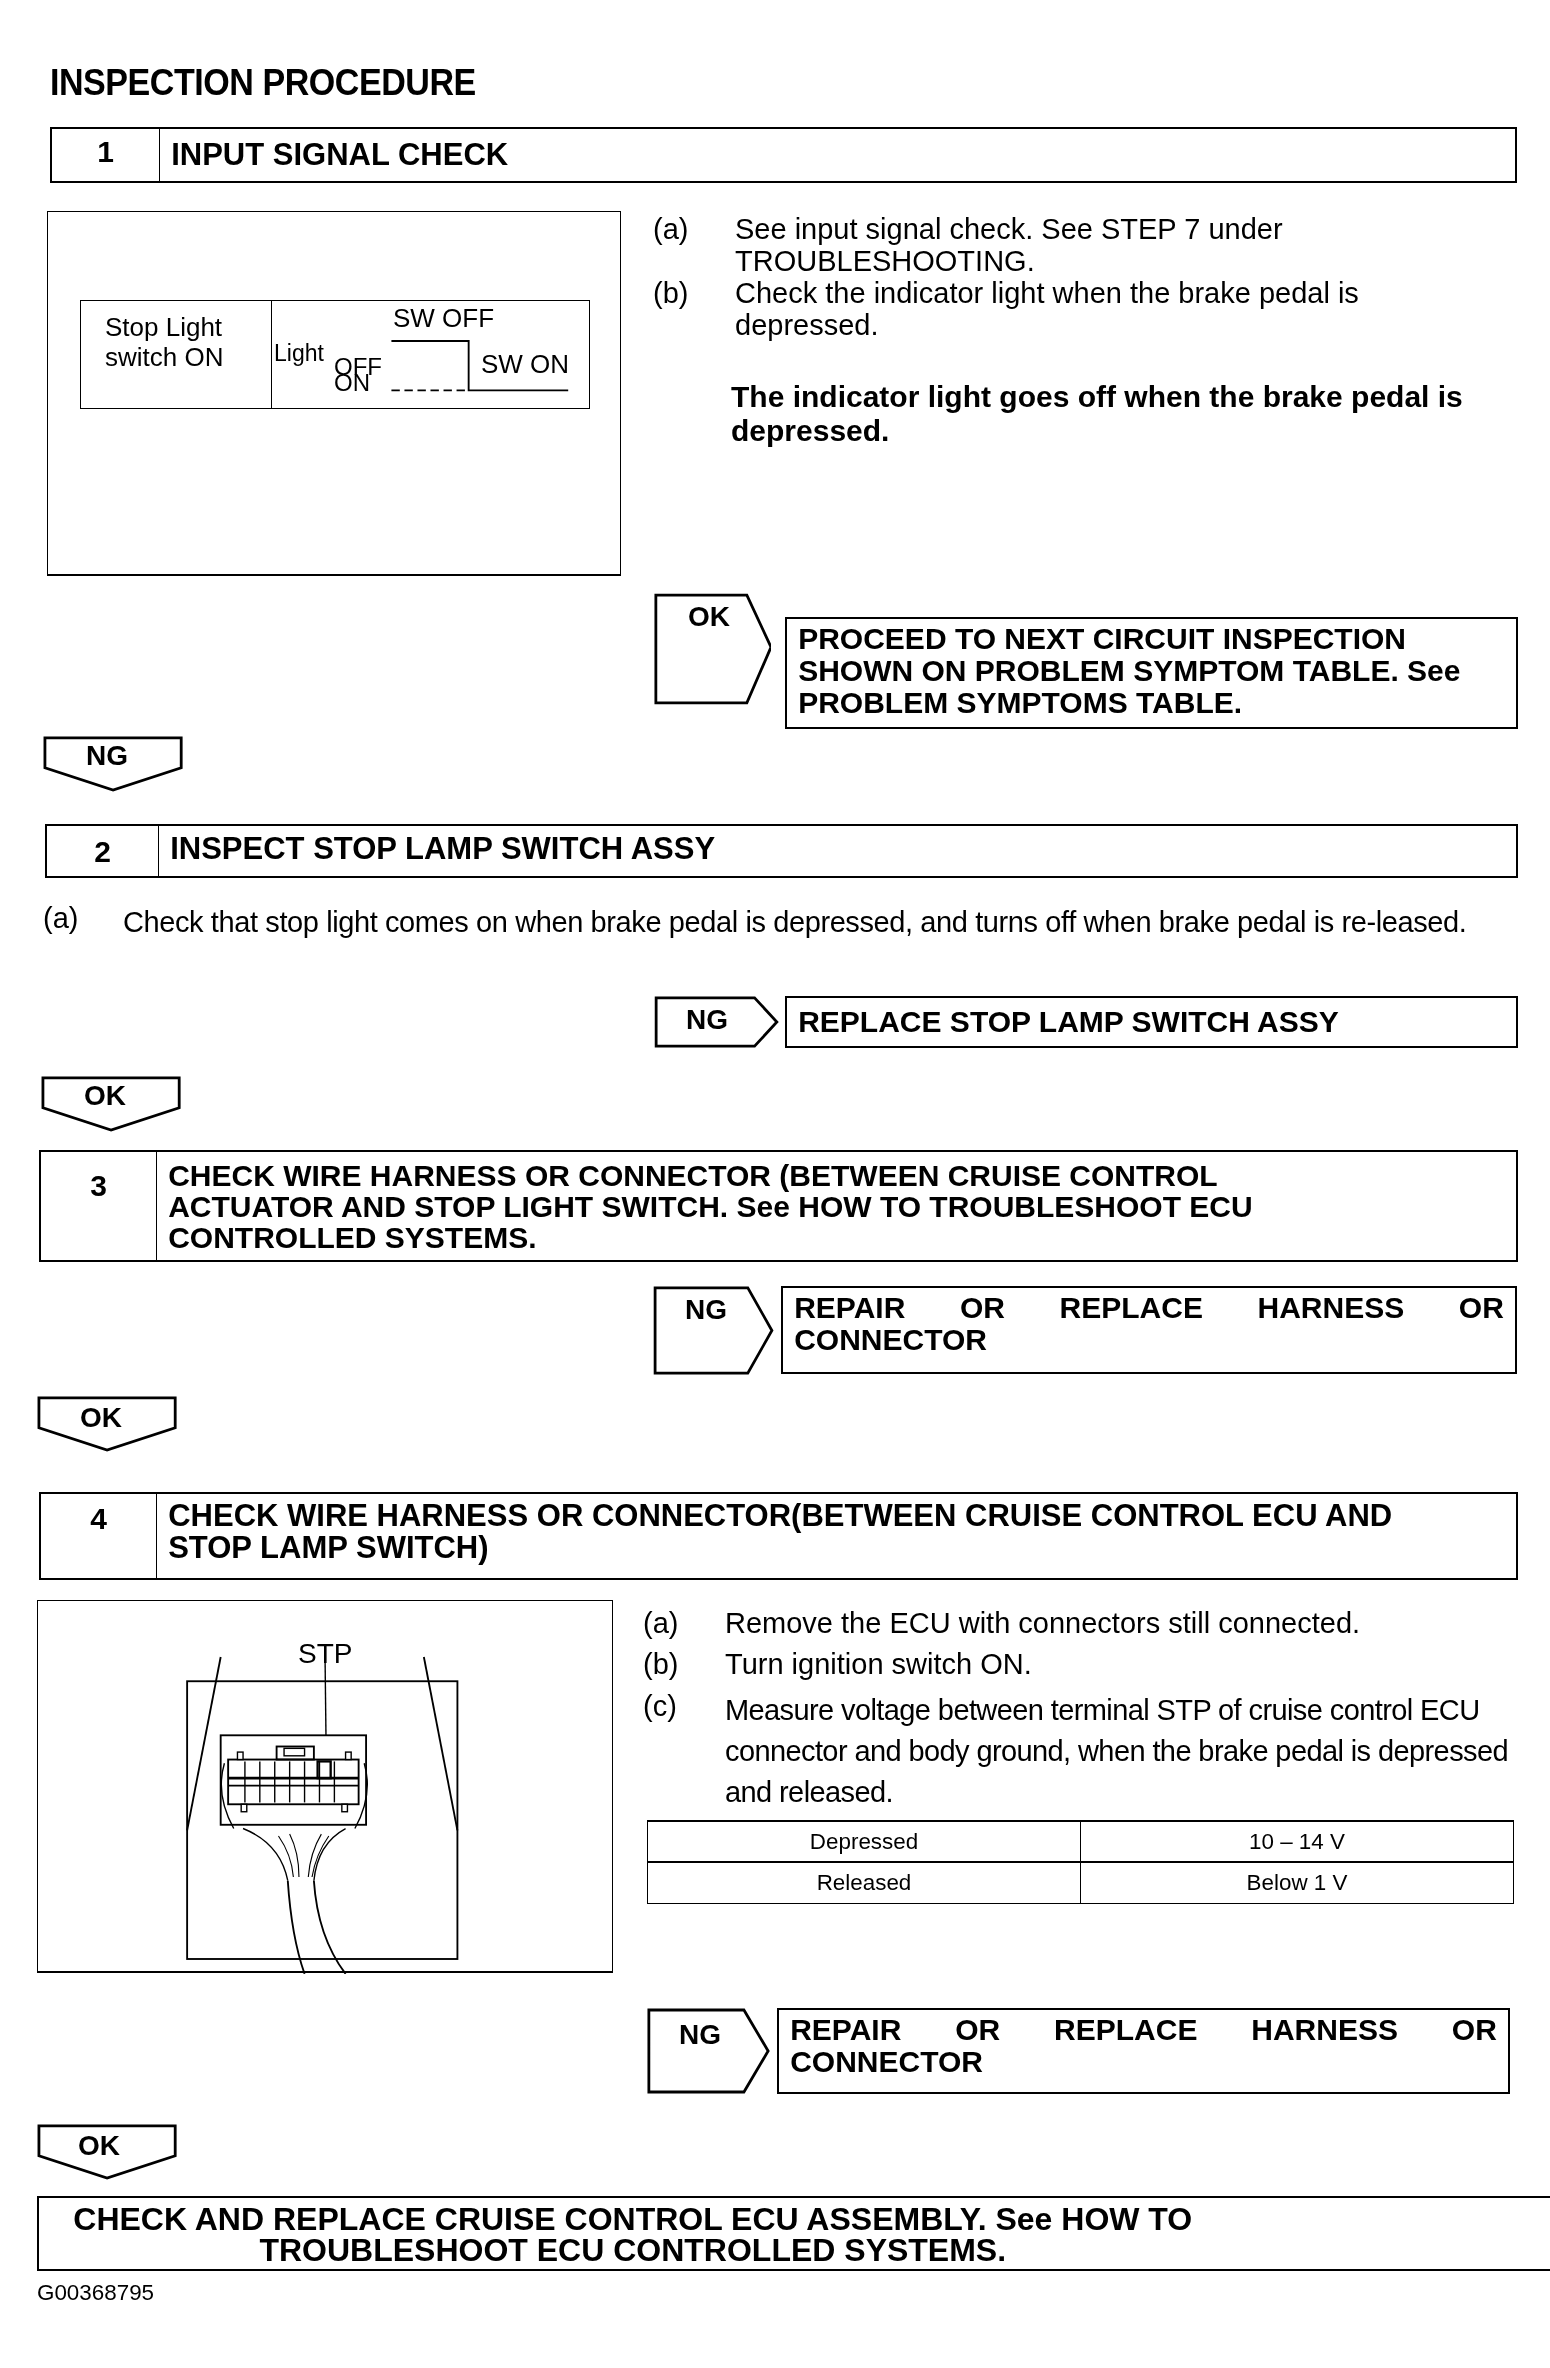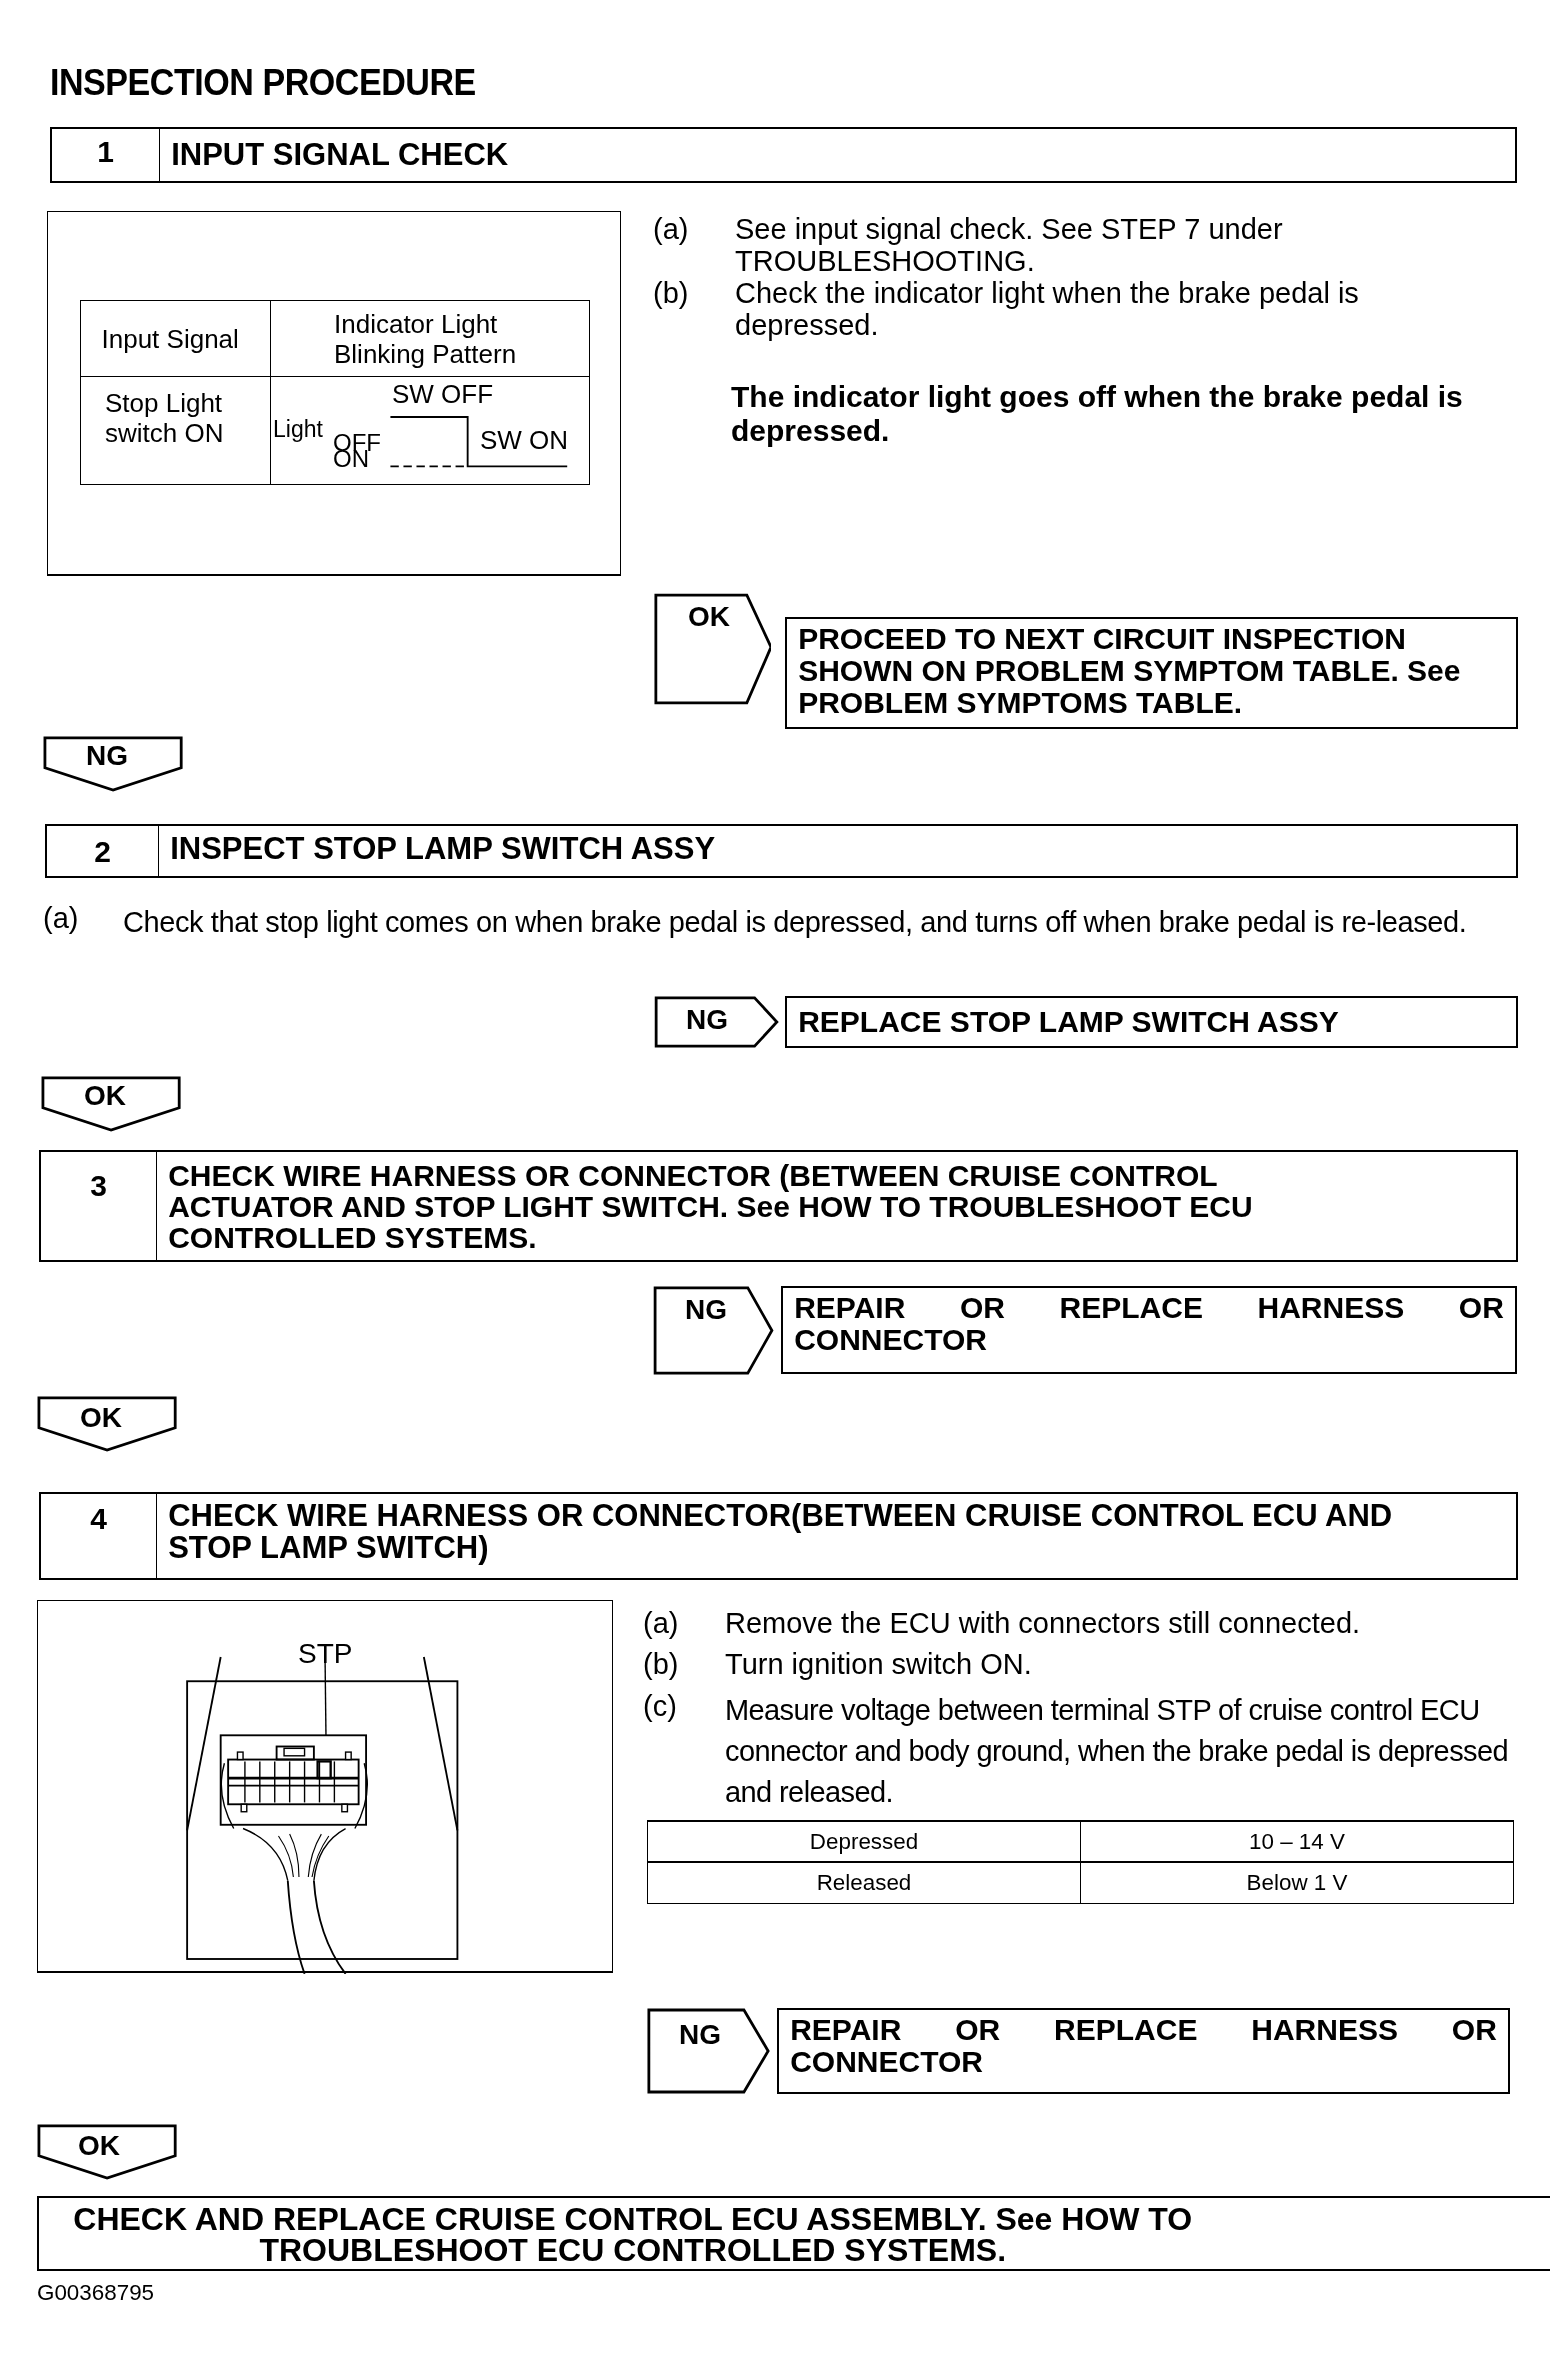--- a/index.html
+++ b/index.html
@@ -33,24 +33,20 @@
 <div class="abs page-title">INSPECTION PROCEDURE</div>
 
 <div class="abs step-header" style="left:50px; top:127px; width:1467px; height:56px;">
   <div class="step-num">1</div>
   <div class="step-title" style="padding-top:9.3px;">INPUT SIGNAL CHECK</div>
 </div>
 
 <div class="abs frame" style="left:47px; top:211px; width:574px; height:365px;"></div>
 <table class="sig" style="left:80px; top:300px; width:510px;">
   <tbody>
-      <tr style="height:76px;">
-    <td style="width:190px; padding-left:20.5px;">Input Signal</td>
-    <td style="padding-left:63px; padding-right:37px;">Indicator Light Blinking Pattern</td>
-  </tr>
   <tr style="height:107px;">
     <td style="padding-left:24px; padding-right:37px; vertical-align:top; padding-top:11.2px;">Stop Light switch ON</td>
     <td style="position:relative; padding:0;">
       <div style="position:relative; width:317px; height:107px;">
         <span class="abs" style="left:62px; top:18.6px; font-size:24px;margin-top:32px;">OFF</span>
         <span class="abs" style="left:121px; top:1.9px; font-size:26px;">SW OFF</span>
         <span class="abs" style="left:2px; top:37px; font-size:23px;">Light</span>
         <span class="abs" style="left:62px; top:67px; font-size:24px;">ON</span>
         <span class="abs" style="left:209px; top:48px; font-size:26px;">SW ON</span>
         <svg class="abs" style="left:0; top:0;" width="317" height="107" viewBox="0 0 340 115">

